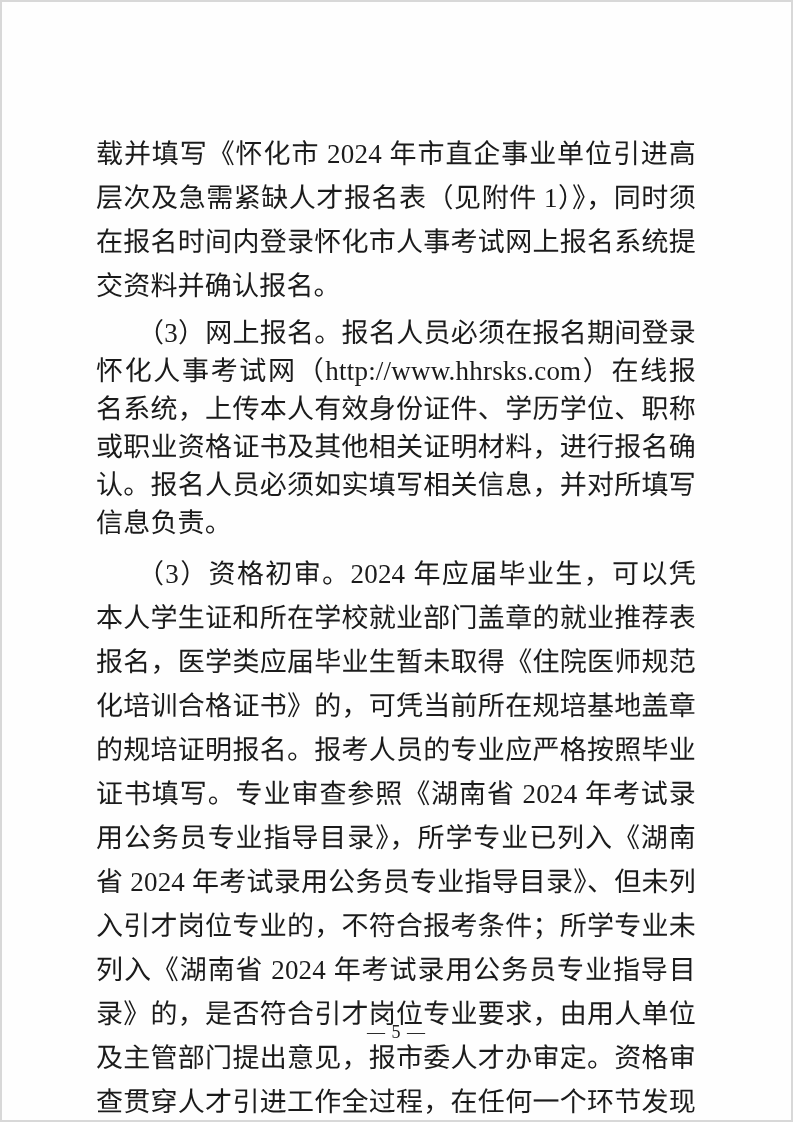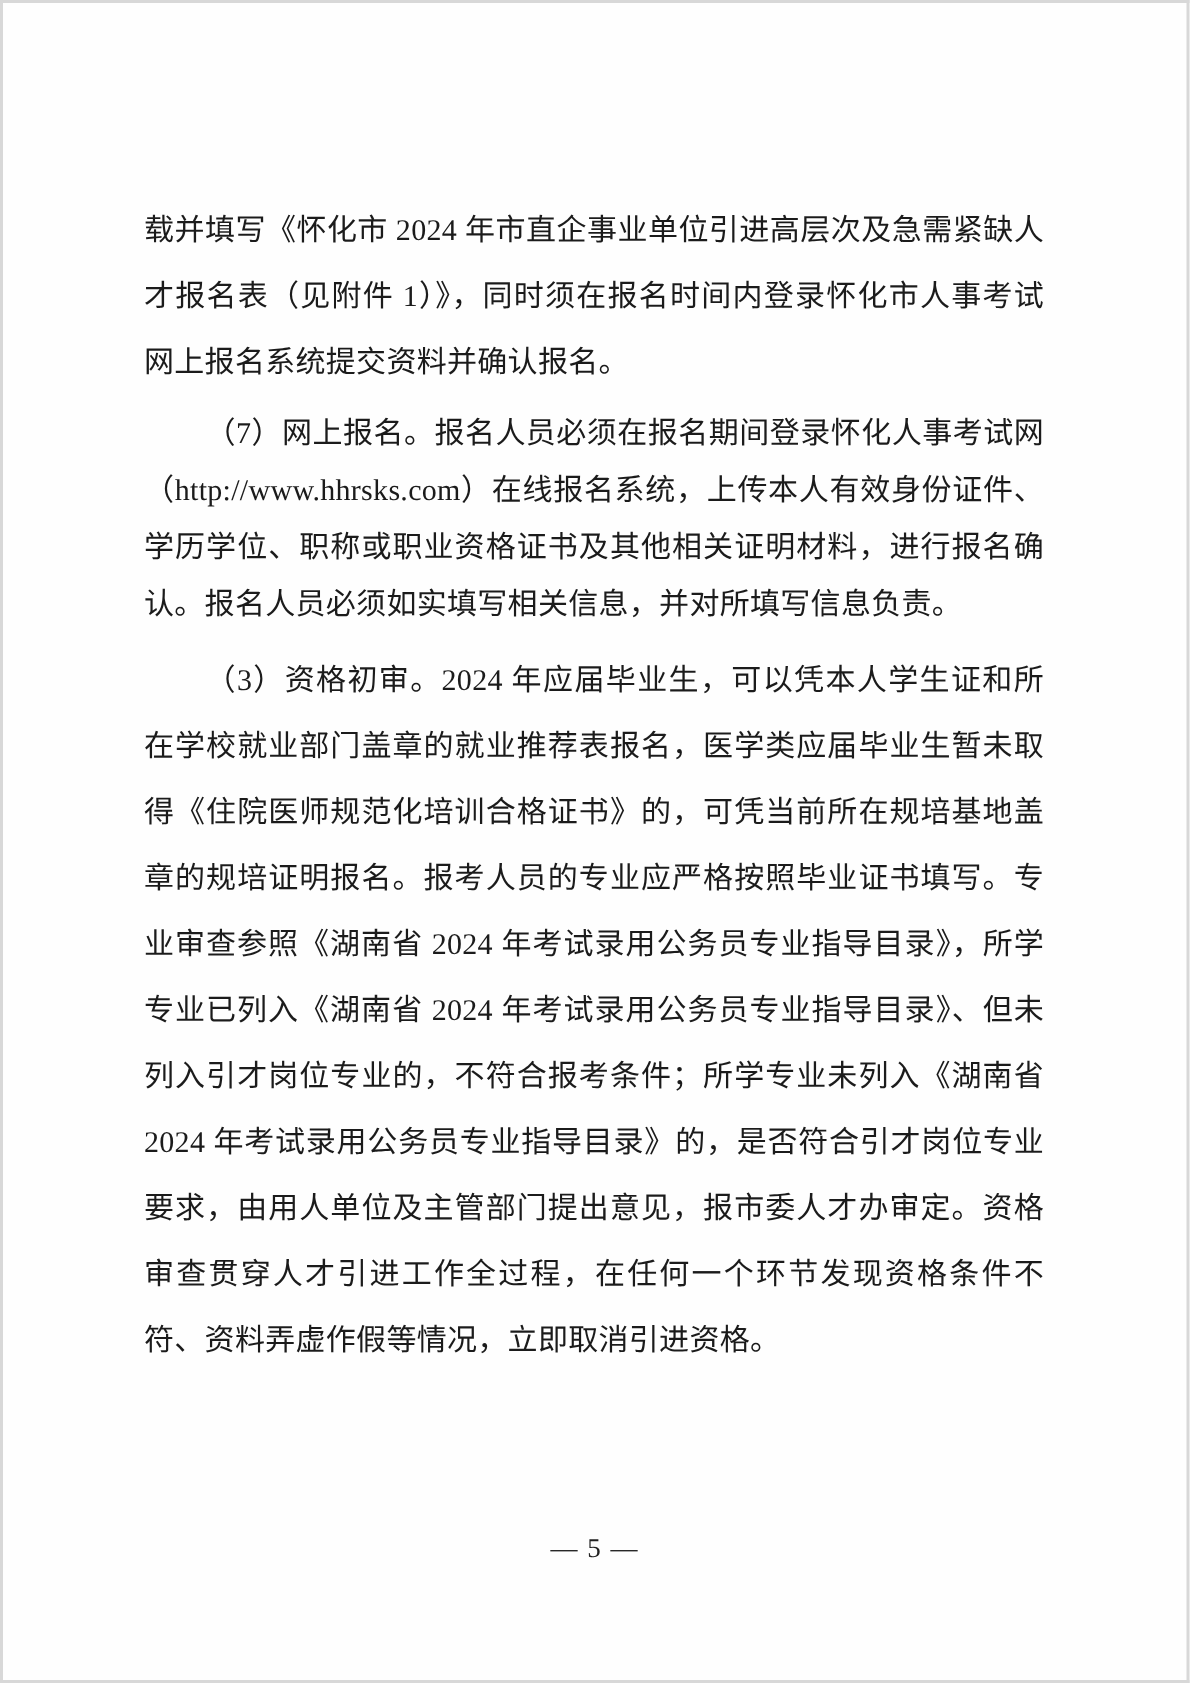--- a/index.html
+++ b/index.html
@@ -26,21 +26,21 @@
     box-sizing: border-box;
   }
   .content {
     position: absolute;
     left: 96px;
     top: 132px;
     width: 600px;
   }
   .para {
     margin: 0 0 6px 0;
-    font-size: 20px;
+    font-size: 27px;
     line-height: 44px;
     text-align: justify;
     text-justify: inter-ideograph;
     letter-spacing: 0.2px;
     color: #1b1b1b;
   }
   .para.indent {
     text-indent: 41px;
   }
   .para.first {
@@ -77,21 +77,21 @@
 
   <div class="edge edge-top"></div>
   <div class="edge edge-bottom"></div>
   <div class="edge edge-left"></div>
   <div class="edge edge-right"></div>
 
   <div class="content">
 
     <p class="para first">载并填写《怀化市 2024 年市直企事业单位引进高层次及急需紧缺人才报名表（见附件 1）》，同时须在报名时间内登录怀化市人事考试网上报名系统提交资料并确认报名。</p>
 
-    <p class="para indent tight">（7）网上报名。报名人员必须在报名期间登录怀化人事考试网（http://www.hhrsks.com）在线报名系统，上传本人有效身份证件、学历学位、职称或职业资格证书及其他相关证明材料，进行报名确认。报名人员必须如实填写相关信息，并对所填写信息负责。</p>
+    <p class="para indent tight">（3）网上报名。报名人员必须在报名期间登录怀化人事考试网（http://www.hhrsks.com）在线报名系统，上传本人有效身份证件、学历学位、职称或职业资格证书及其他相关证明材料，进行报名确认。报名人员必须如实填写相关信息，并对所填写信息负责。</p>
 
     <p class="para indent">（3）资格初审。2024 年应届毕业生，可以凭本人学生证和所在学校就业部门盖章的就业推荐表报名，医学类应届毕业生暂未取得《住院医师规范化培训合格证书》的，可凭当前所在规培基地盖章的规培证明报名。报考人员的专业应严格按照毕业证书填写。专业审查参照《湖南省 2024 年考试录用公务员专业指导目录》，所学专业已列入《湖南省 2024 年考试录用公务员专业指导目录》、但未列入引才岗位专业的，不符合报考条件；所学专业未列入《湖南省 2024 年考试录用公务员专业指导目录》的，是否符合引才岗位专业要求，由用人单位及主管部门提出意见，报市委人才办审定。资格审查贯穿人才引进工作全过程，在任何一个环节发现资格条件不符、资料弄虚作假等情况，立即取消引进资格。</p>
 
   </div>
 
   <div class="footer">— 5 —</div>
 
 </div>
 
 </body></html>

